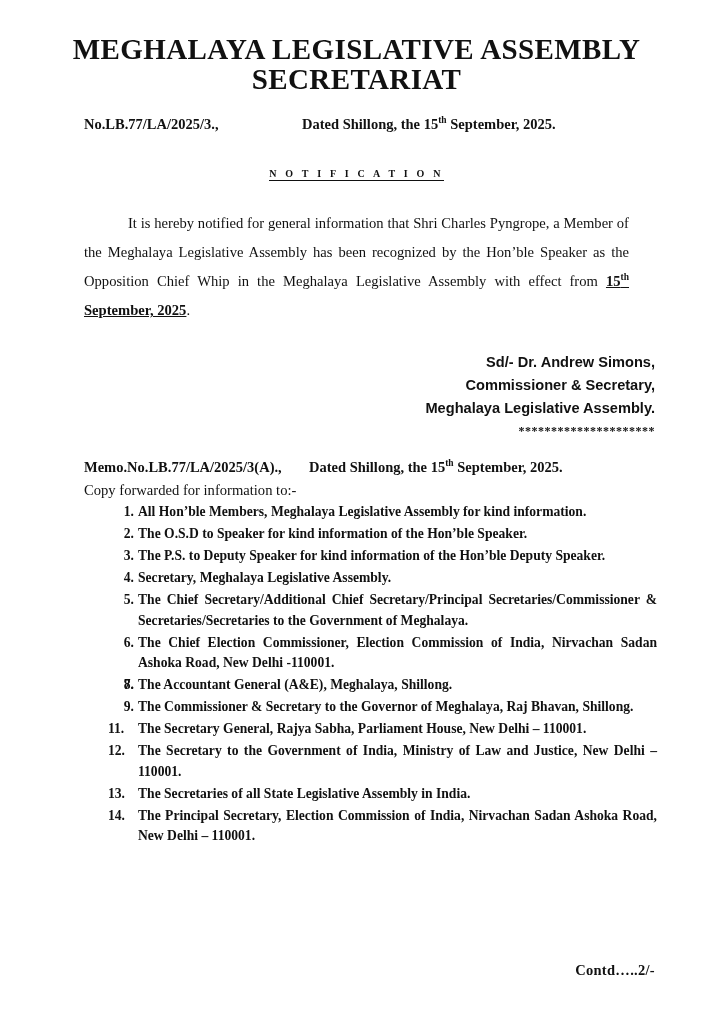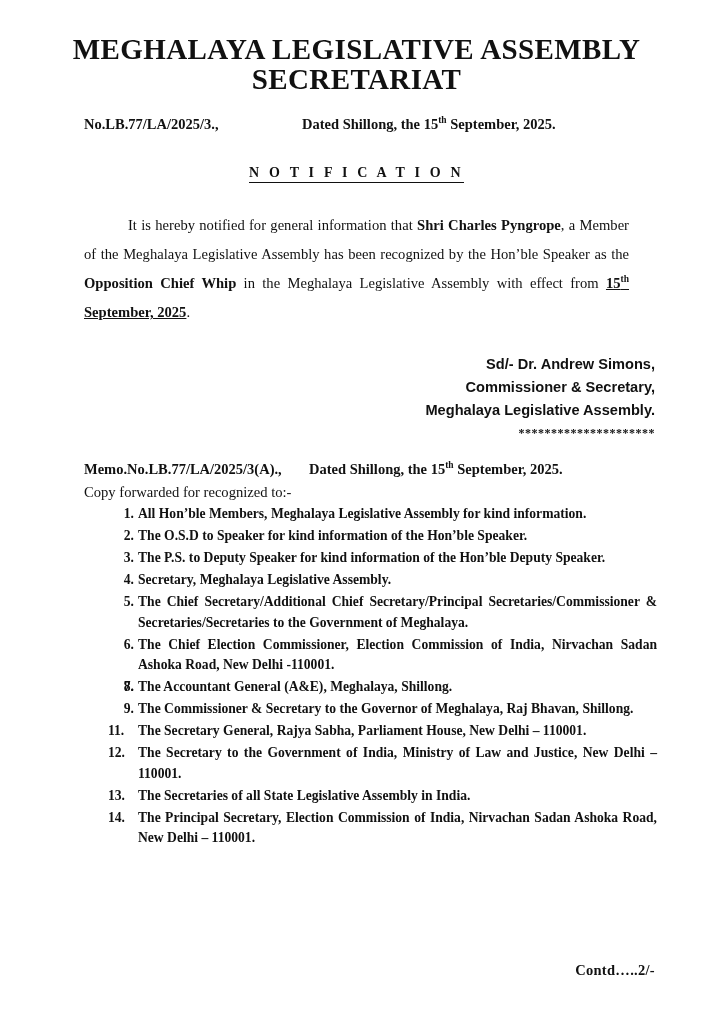--- a/index.html
+++ b/index.html
@@ -61,36 +61,36 @@
     font-weight: bold;
     align-items: baseline;
     gap: 8px;
   }
   .ref-row .refno { width: 210px; }
   .ref-row .dated { flex: 1; text-align: left; }
 
   .notif-wrap { text-align: center; margin-top: 30px; }
   .notif {
     display: inline-block;
-    font-size: 14px;
+    font-size: 10px;
     font-weight: bold;
     letter-spacing: 3.2px;
     border-bottom: 1.4px solid #111;
     padding-bottom: 1px;
   }
 
   .body-para {
     margin: 28px 84px 0 84px;
     font-size: 14.6px;
     line-height: 29px;
     text-align: justify;
     text-justify: inter-word;
   }
   .body-para .indent { display: inline-block; width: 44px; }
-  .b { font-weight: bold; }
+  .b { font-weight: normal; }
   .bu { font-weight: bold; text-decoration: underline; }
   sup { font-size: 9.5px; vertical-align: super; line-height: 0; }
 
   .sign-block {
     margin: 26px 0 0 0;
     padding-right: 58px;
     text-align: right;
     font-size: 14.6px;
     font-weight: bold;
     line-height: 23px;
@@ -187,21 +187,21 @@
       <div>Commissioner &amp; Secretary,</div>
       <div>Meghalaya Legislative Assembly.</div>
       <div class="stars">*********************</div>
     </div>
 
     <div class="memo-row">
       <span class="memono">Memo.No.LB.77/LA/2025/3(A).,</span>
       <span class="memodate"><span>Dated Shillong, the 15</span><sup>th</sup><span> September, 2025.</span></span>
     </div>
 
-    <div class="copy-line">Copy forwarded for recognized to:-</div>
+    <div class="copy-line">Copy forwarded for information to:-</div>
 
     <ol class="copy-list">
       <li><span class="num">1.</span><span>All Hon’ble Members, Meghalaya Legislative Assembly for kind information.</span></li>
       <li><span class="num">2.</span><span>The O.S.D to Speaker for kind information of the Hon’ble Speaker.</span></li>
       <li><span class="num">3.</span><span>The P.S. to Deputy Speaker for kind information of the Hon’ble Deputy Speaker.</span></li>
       <li><span class="num">4.</span><span>Secretary, Meghalaya Legislative Assembly.</span></li>
       <li><span class="num">5.</span><span>The Chief Secretary/Additional Chief Secretary/Principal Secretaries/Commissioner &amp; Secretaries/Secretaries to the Government of Meghalaya.</span></li>
       <li><span class="num">6.</span><span>The Chief Election Commissioner, Election Commission of India, Nirvachan Sadan Ashoka Road, New Delhi -110001.</span></li>
       <li><span class="num">7.</span></li>
       <li><span class="num">8.</span><span>The Accountant General (A&amp;E), Meghalaya, Shillong.</span></li>

